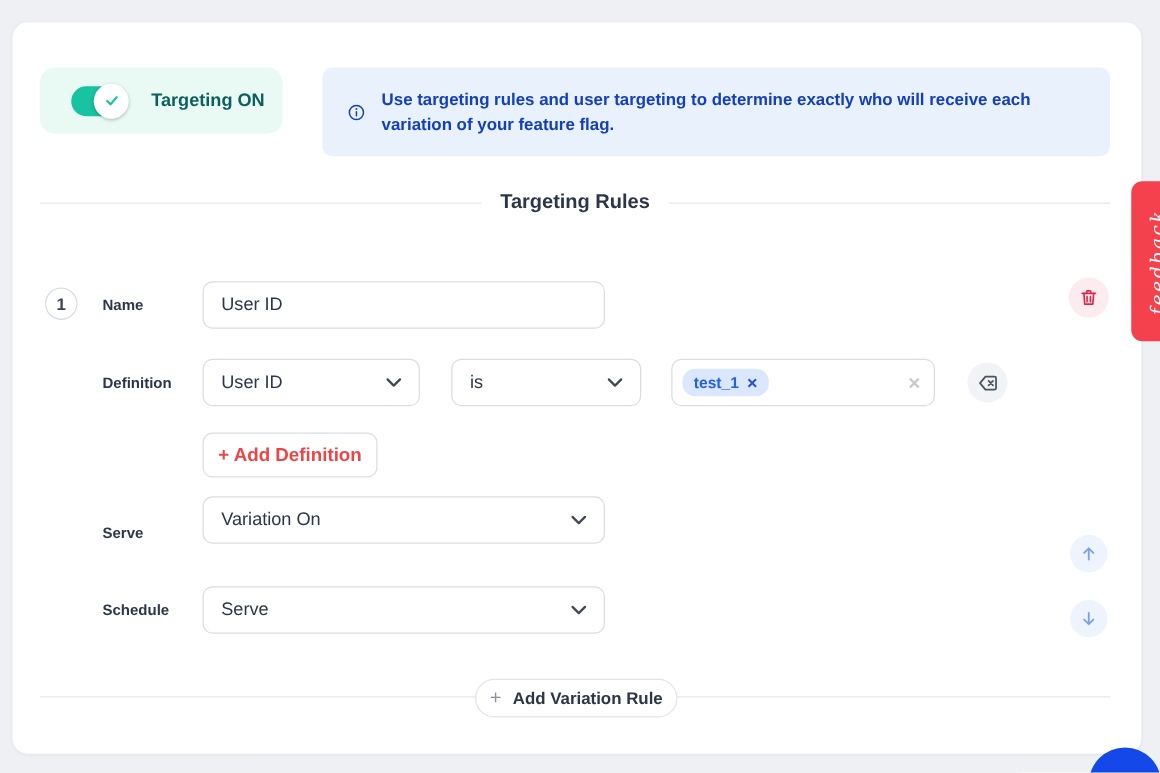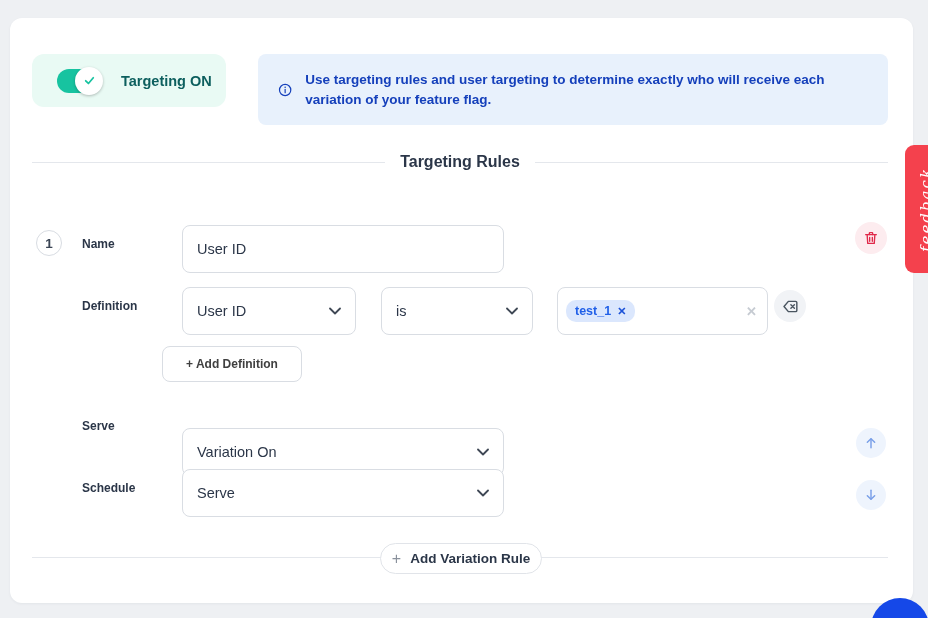--- a/index.html
+++ b/index.html
@@ -53,23 +53,23 @@
     position:absolute; left:26px; top:212px; width:26px; height:26px;
     border:1.5px solid #d8dce2; border-radius:50%;
     display:flex; align-items:center; justify-content:center;
     font-size:13.5px; font-weight:600; color:#3a4454;
   }
   .field-label {
     position:absolute; left:72px; height:38px; line-height:38px;
     font-size:12px; font-weight:600; color:#2b3648;
   }
   .control {
-    position:absolute; height:48px; border:1px solid #d9dde3; border-radius:8px;
+    position:absolute; height:38px; border:1px solid #d9dde3; border-radius:8px;
     background:#fff; display:flex; align-items:center; padding:0 14px;
-    font-size:14.5px; color:#2b3648;margin-left:20px;
+    font-size:14.5px; color:#2b3648;
   }
   .control.select { justify-content:space-between; cursor:pointer; }
   .control .val { white-space:nowrap; }
   .chev { flex:0 0 auto; margin-left:8px; }
   .row-name  { top:207px; }
   .input-name { left:152px; top:207px; width:322px; }
   .row-def   { top:269px; }
   .sel-prop  { left:152px; top:269px; width:174px; }
   .sel-op    { left:351px; top:269px; width:152px; }
   .tag-input { left:527px; top:269px; width:211px; padding:0 10px 0 8px; justify-content:space-between; }
@@ -85,24 +85,24 @@
     display:flex; align-items:center; justify-content:center; cursor:pointer; border:none;
   }
   .backspace-btn { left:764px; top:272px; background:#f1f3f6; color:#4a5560; }
   .trash-btn { left:845px; top:204px; background:#fdecef; color:#e0294a; }
   .arrow-up-btn { left:846px; top:410px; width:30px; height:30px; background:#eef4fd; color:#7aa0e8; }
   .arrow-dn-btn { left:846px; top:462px; width:30px; height:30px; background:#eef4fd; color:#7aa0e8; }
   .add-def-btn {
     position:absolute; left:152px; top:328px; width:140px; height:36px;
     border:1px solid #d9dde3; border-radius:8px; background:#fff;
     font-family:"Liberation Sans",sans-serif;
-    font-size:12px; font-weight:600; color:#404040; cursor:pointer;
+    font-size:15px; font-weight:600; color:#ef4444; cursor:pointer;
   }
   .row-serve    { top:389px; }
-  .sel-serve    { left:152px; top:410px; width:322px; }
+  .sel-serve    { left:152px; top:379px; width:322px; }
   .row-schedule { top:451px; }
   .sel-schedule { left:152px; top:451px; width:322px; }
   
   .footer-line { position:absolute; left:22px; right:25px; top:539px; height:1px; background:#e4e7ec; }
   .add-rule-btn {
     position:absolute; left:370px; top:525px; width:162px; height:31px;
     background:#fff; border:1px solid #e1e4e9; border-radius:16px;
     display:flex; align-items:center; justify-content:center; gap:9px;
     cursor:pointer; font-family:"Liberation Sans",sans-serif;
   }

